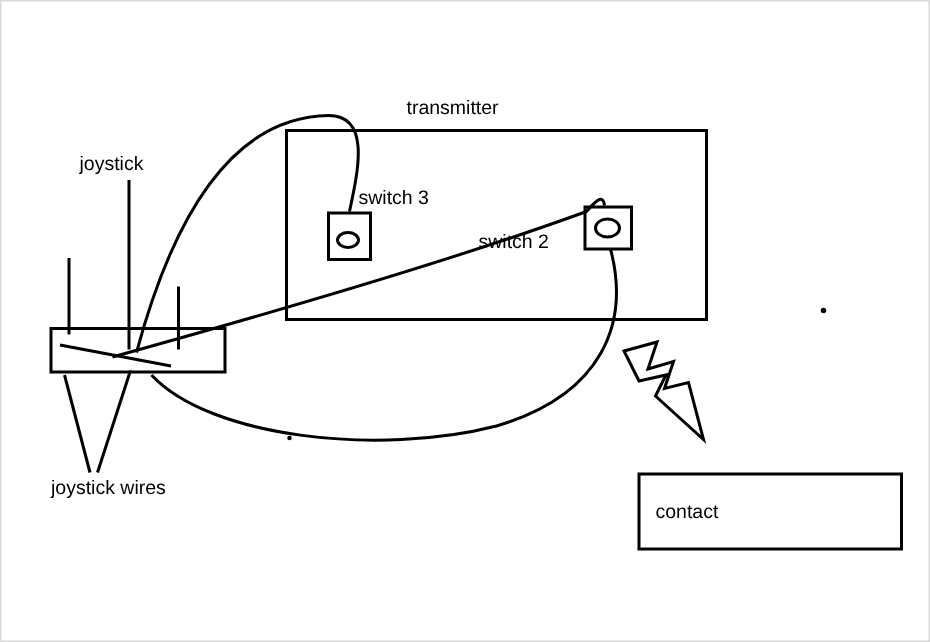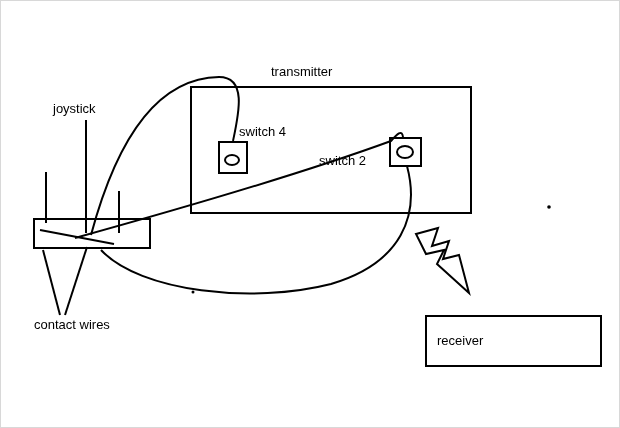--- a/index.html
+++ b/index.html
@@ -73,18 +73,18 @@
              L 436 263 L 443 249 L 425 253 Z" fill="#ffffff" stroke="#000" stroke-width="2" stroke-linejoin="miter"></path>
 
     <rect x="425" y="315" width="175" height="50" fill="none" stroke="#000" stroke-width="2"></rect>
 
     <circle cx="548" cy="206" r="1.8" fill="#000"></circle>
     <circle cx="192" cy="291" r="1.5" fill="#000"></circle>
   </svg>
 
   <div class="label lbl-transmitter">transmitter</div>
   <div class="label lbl-joystick">joystick</div>
-  <div class="label lbl-switch2">switch 4</div>
+  <div class="label lbl-switch2">switch 3</div>
   <div class="label lbl-switch1">switch 2</div>
-  <div class="label lbl-contact">contact wires</div>
-  <div class="label lbl-receiver">receiver</div>
+  <div class="label lbl-contact">joystick wires</div>
+  <div class="label lbl-receiver">contact</div>
 
 </div>
 
 </body></html>

